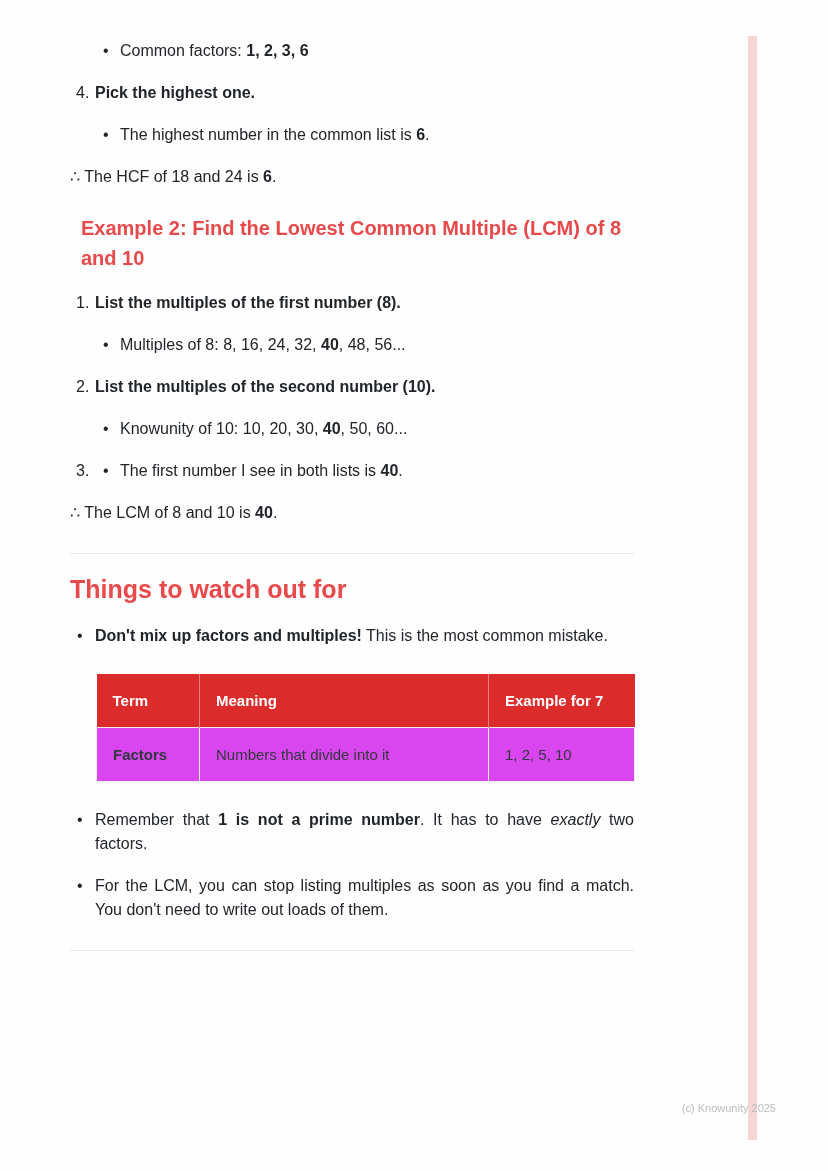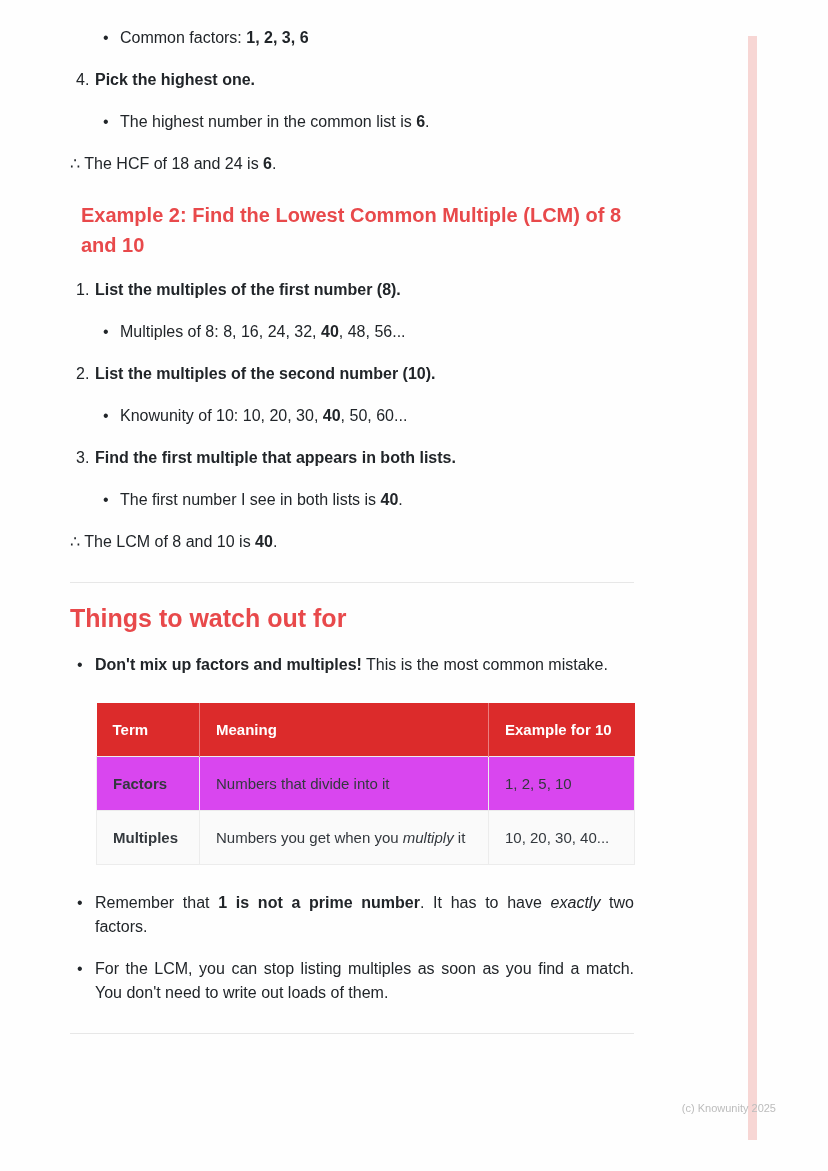--- a/index.html
+++ b/index.html
@@ -9,21 +9,21 @@
     width: 828px;
     height: 1171px;
     background: #fefefe;
     font-family: "Liberation Sans", sans-serif;
     color: #212529;
     overflow: hidden;
   }
   .content {
     position: absolute;
     left: 70px;
-    top: 26px;
+    top: 39px;
     width: 564px;
   }
   .block { margin-top: 18px; font-size: 16px; line-height: 24px; }
   .content > .block:first-child { margin-top: 0; }
 
   
   .bullet { position: relative; }
   .bullet.l1 { padding-left: 25px; }
   .bullet.l1::before { content: "\2022"; position: absolute; left: 7px; top: 0; }
   .bullet.l2 { padding-left: 50px; }
@@ -143,21 +143,20 @@
     <div class="block numbered">
       <span class="num">2.</span>
       <span class="rich"><span style="font-weight: 700;">List the multiples of the second number (10).</span></span>
     </div>
     <div class="block bullet l2">
       <span class="rich"><span>Knowunity of 10: 10, 20, 30, </span><span style="font-weight: 700;">40</span><span>, 50, 60...</span></span>
     </div>
 
     <div class="block numbered">
       <span class="num">3.</span>
-      <span class="rich"><span style="font-weight: 700;">Find the first multiple that appears in both lists.</span></span>
     </div>
     <div class="block bullet l2">
       <span class="rich"><span>The first number I see in both lists is </span><span style="font-weight: 700;">40</span><span>.</span></span>
     </div>
 
     <p class="block para">
       <span class="rich"><span>∴ The LCM of 8 and 10 is </span><span style="font-weight: 700;">40</span><span>.</span></span>
     </p>
 
     <hr class="rule">
@@ -171,34 +170,29 @@
     <table class="cmp-table">
       <colgroup>
         <col style="width:103px">
         <col style="width:289px">
         <col style="width:146px">
       </colgroup>
       <thead>
         <tr>
           <th>Term</th>
           <th>Meaning</th>
-          <th>Example for 10</th>
+          <th>Example for 7</th>
         </tr>
       </thead>
       <tbody>
         <tr>
           <td><span class="rich"><span style="font-weight: 700;">Factors</span></span></td>
           <td><span class="rich"><span>Numbers that divide </span><span style="">into</span><span> it</span></span></td>
           <td><span class="rich"><span>1, 2, 5, 10</span></span></td>
         </tr>
-        <tr class="alt">
-          <td><span class="rich"><span style="font-weight: 700;">Multiples</span></span></td>
-          <td><span class="rich"><span>Numbers you get when you </span><span style="font-style: italic;">multiply</span><span> it</span></span></td>
-          <td><span class="rich"><span>10, 20, 30, 40...</span></span></td>
-        </tr>
       </tbody>
     </table>
 
     <div class="block bullet l1 justify mt-26">
       <span class="rich"><span>Remember that </span><span style="font-weight: 700;">1 is not a prime number</span><span>. It has to have </span><span style="font-style: italic;">exactly</span><span> two factors.</span></span>
     </div>
 
 
     <div class="block bullet l1 justify">
       <span class="rich"><span>For the LCM, you can stop listing multiples as soon as you find a match. You don't need to write out loads of them.</span></span>

